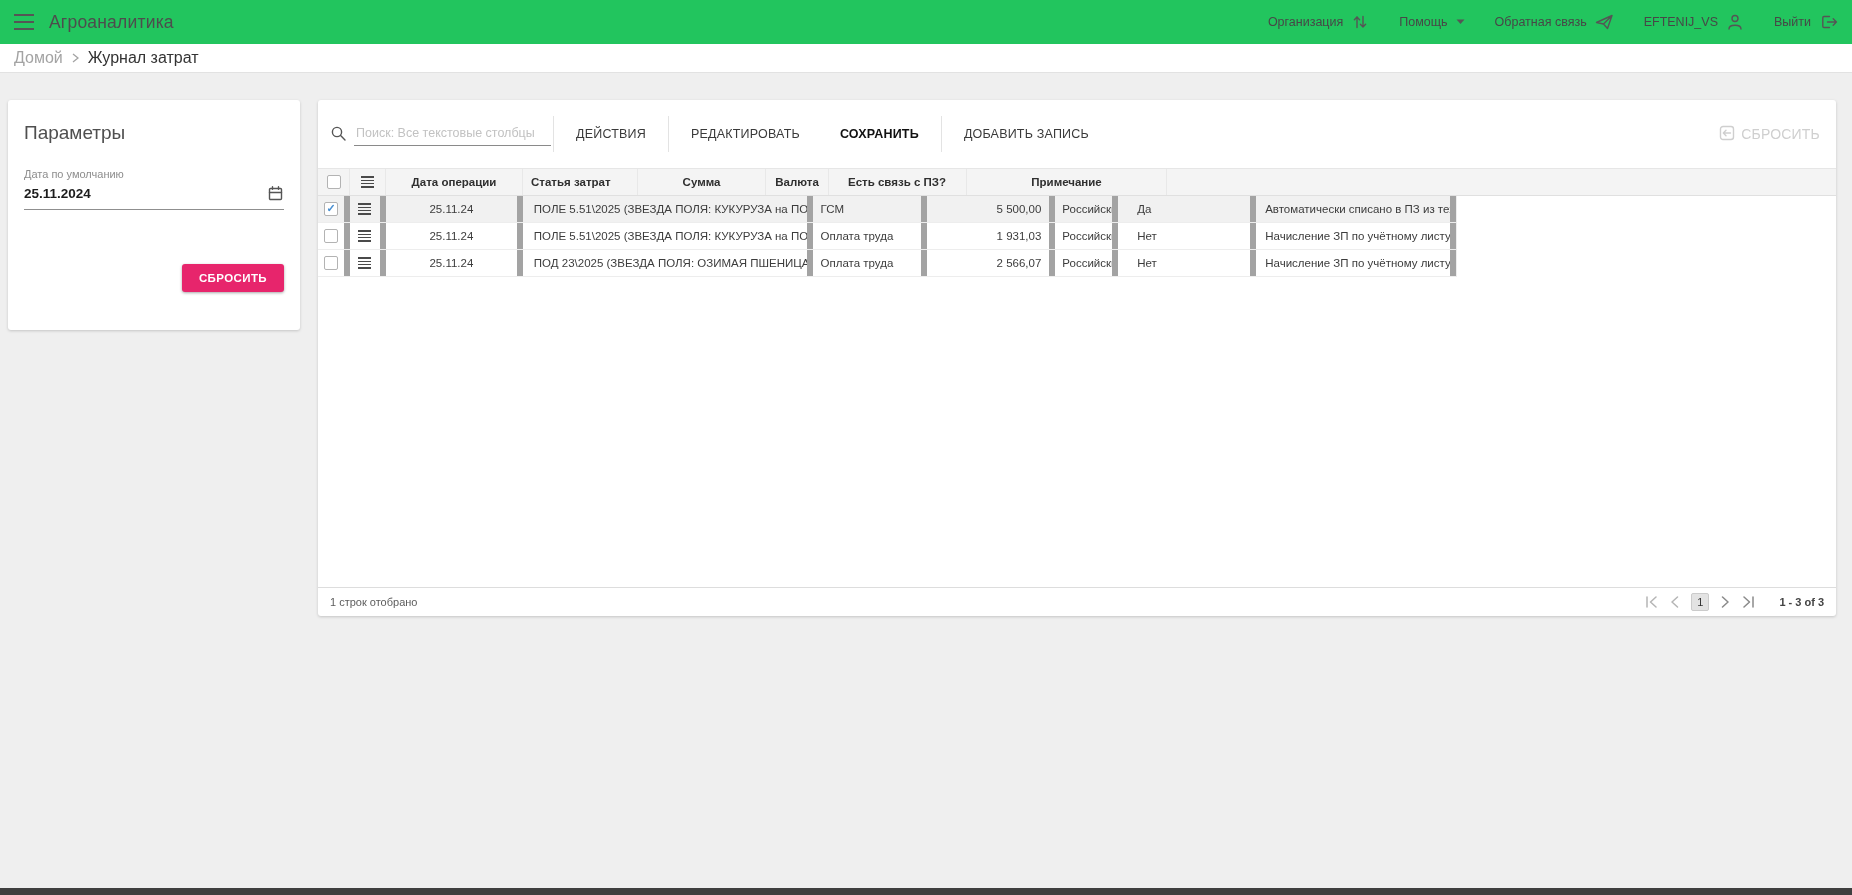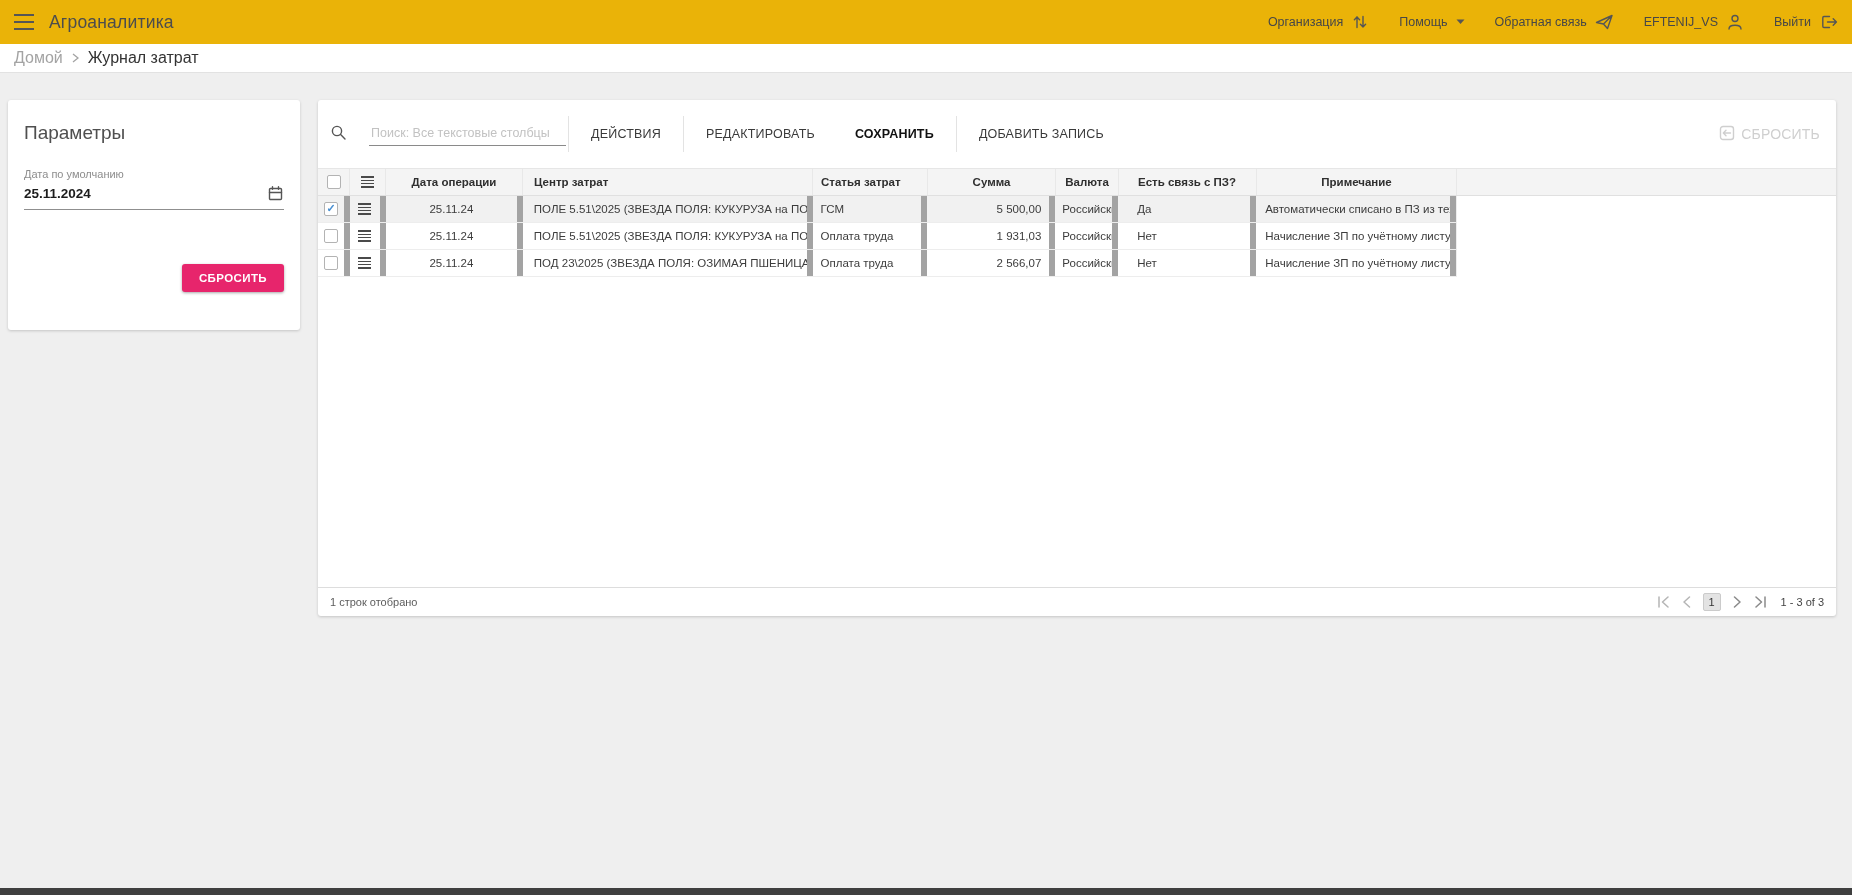--- a/index.html
+++ b/index.html
@@ -6,21 +6,21 @@
   html,body { width:1852px; height:895px; }
   body {
     font-family:"Liberation Sans", sans-serif;
     background:#efefef;
     position:relative;
     overflow:hidden;
     color:#333;
   }
   
   .topbar {
-    height:44px; background:#eab308;
+    height:44px; background:#22c55e;
     display:flex; align-items:center; padding:0 14px;
   }
   .hamburger { width:20px; height:16px; display:flex; flex-direction:column; justify-content:space-between; cursor:pointer; }
   .hamburger span { display:block; height:2px; background:#555; }
   .app-title { margin-left:15px; font-size:17.5px; color:#4d4d4d; letter-spacing:.2px; }
   .top-menu { margin-left:auto; display:flex; align-items:center; gap:30px; }
   .tm-item { display:flex; align-items:center; gap:8px; font-size:12.5px; color:#474747; cursor:pointer; }
   .tm-item svg { display:block; }
   .icon-stroke { stroke:#555; fill:none; stroke-width:1.4; stroke-linecap:round; stroke-linejoin:round; }
 
@@ -59,21 +59,21 @@
     padding:8px 17px; cursor:pointer; box-shadow:0 1px 3px rgba(0,0,0,.35);
   }
 
   
   .grid-card {
     position:absolute; left:318px; right:16px; top:27px; height:516px;
     background:#fff; border-radius:3px; box-shadow:0 1px 3px rgba(0,0,0,.18);
     display:flex; flex-direction:column;
   }
   .toolbar { height:68px; display:flex; align-items:center; padding:0 12px; }
-  .search-box { display:flex; align-items:center; gap:22px; }
+  .search-box { display:flex; align-items:flex-end; gap:7px; }
   .search-input {
     border:none; border-bottom:1px solid #8a8a8a; outline:none; background:transparent;
     font-family:inherit; font-size:12.5px; color:#333; width:197px; padding:3px 2px 5px 2px;
   }
   .search-input::placeholder { color:#c2c2c2; }
   .tb-divider { width:1px; height:36px; background:#e3e3e3; margin:0 2px; }
   .tb-btn {
     background:none; border:none; font-family:inherit; font-size:12.5px; color:#3a3a3a;
     padding:8px 20px; cursor:pointer; letter-spacing:.2px; white-space:nowrap;
   }
@@ -133,21 +133,21 @@
     padding:0 12px; font-size:11px; color:#5c5c5c;
   }
   .pager { margin-left:auto; display:flex; align-items:center; gap:12px; }
   .pg-btn { background:none; border:none; padding:0; line-height:0; cursor:pointer; }
   .pg-ico { stroke:#b5b5b5; fill:none; stroke-width:1.5; stroke-linecap:round; stroke-linejoin:round; }
   .pg-ico.dark { stroke:#8a8a8a; }
   .pg-current {
     min-width:18px; height:18px; background:#e3e3e3; border:1px solid #cbcbcb; border-radius:2px;
     display:flex; align-items:center; justify-content:center; font-size:11px; color:#333;
   }
-  .pg-range { color:#444; margin-left:2px; }
+  .pg-range { color:#444; margin-left:12px;font-weight:bold; }
 
   .bottom-bar { position:absolute; left:0; bottom:0; width:100%; height:7px; background:#3f3f3f; }
 </style>
 </head>
 <body>
 
 <header class="topbar">
   <div class="hamburger">
       <span></span>
       <span></span>
@@ -262,21 +262,20 @@
         </div>
       <div class="cell c-menu">
         <span class="menu-glyph">
             <i></i>
             <i></i>
             <i></i>
             <i></i>
           </span>
       </div>
       <div class="cell c-date">Дата операции</div>
-      <div class="cell c-center">Центр затрат</div>
       <div class="cell c-item">Статья затрат</div>
       <div class="cell c-sum">Сумма</div>
       <div class="cell c-cur">Валюта</div>
       <div class="cell c-pz">Есть связь с ПЗ?</div>
       <div class="cell c-note">Примечание</div>
       <div class="thead-filler"></div>
     </div>
 
     <div class="grid-body" id="grid-body">
         <div class="trow sel">

